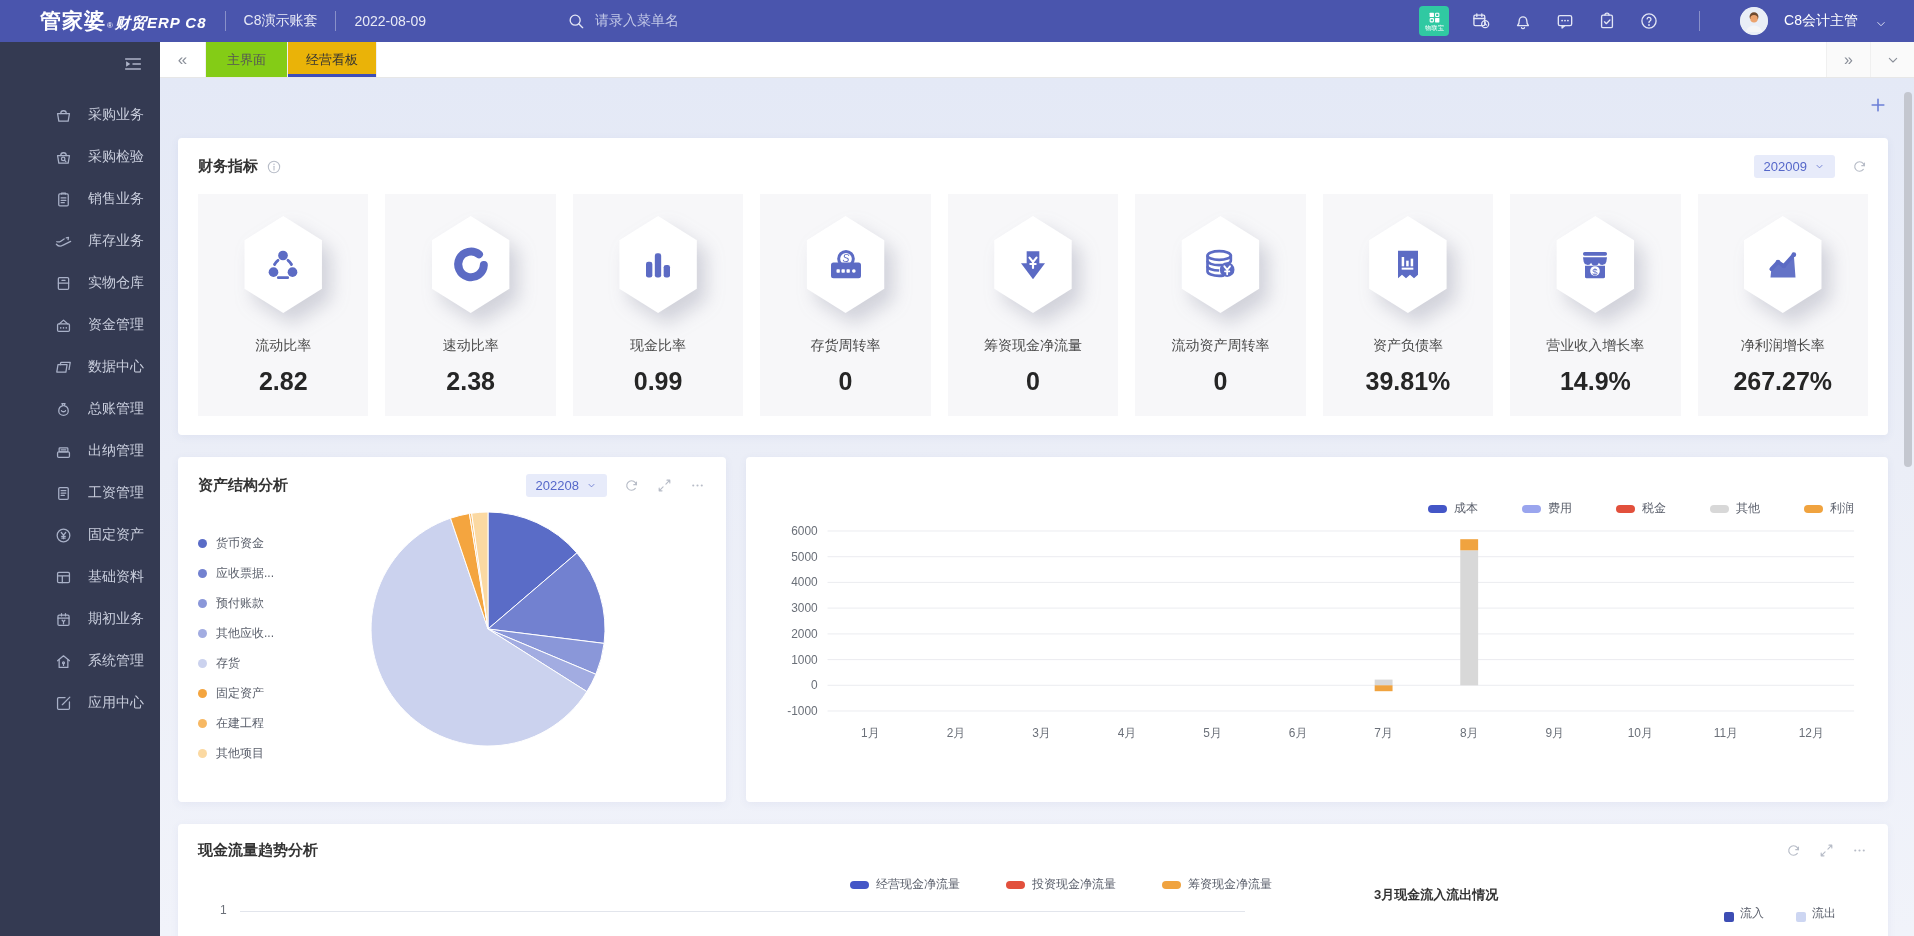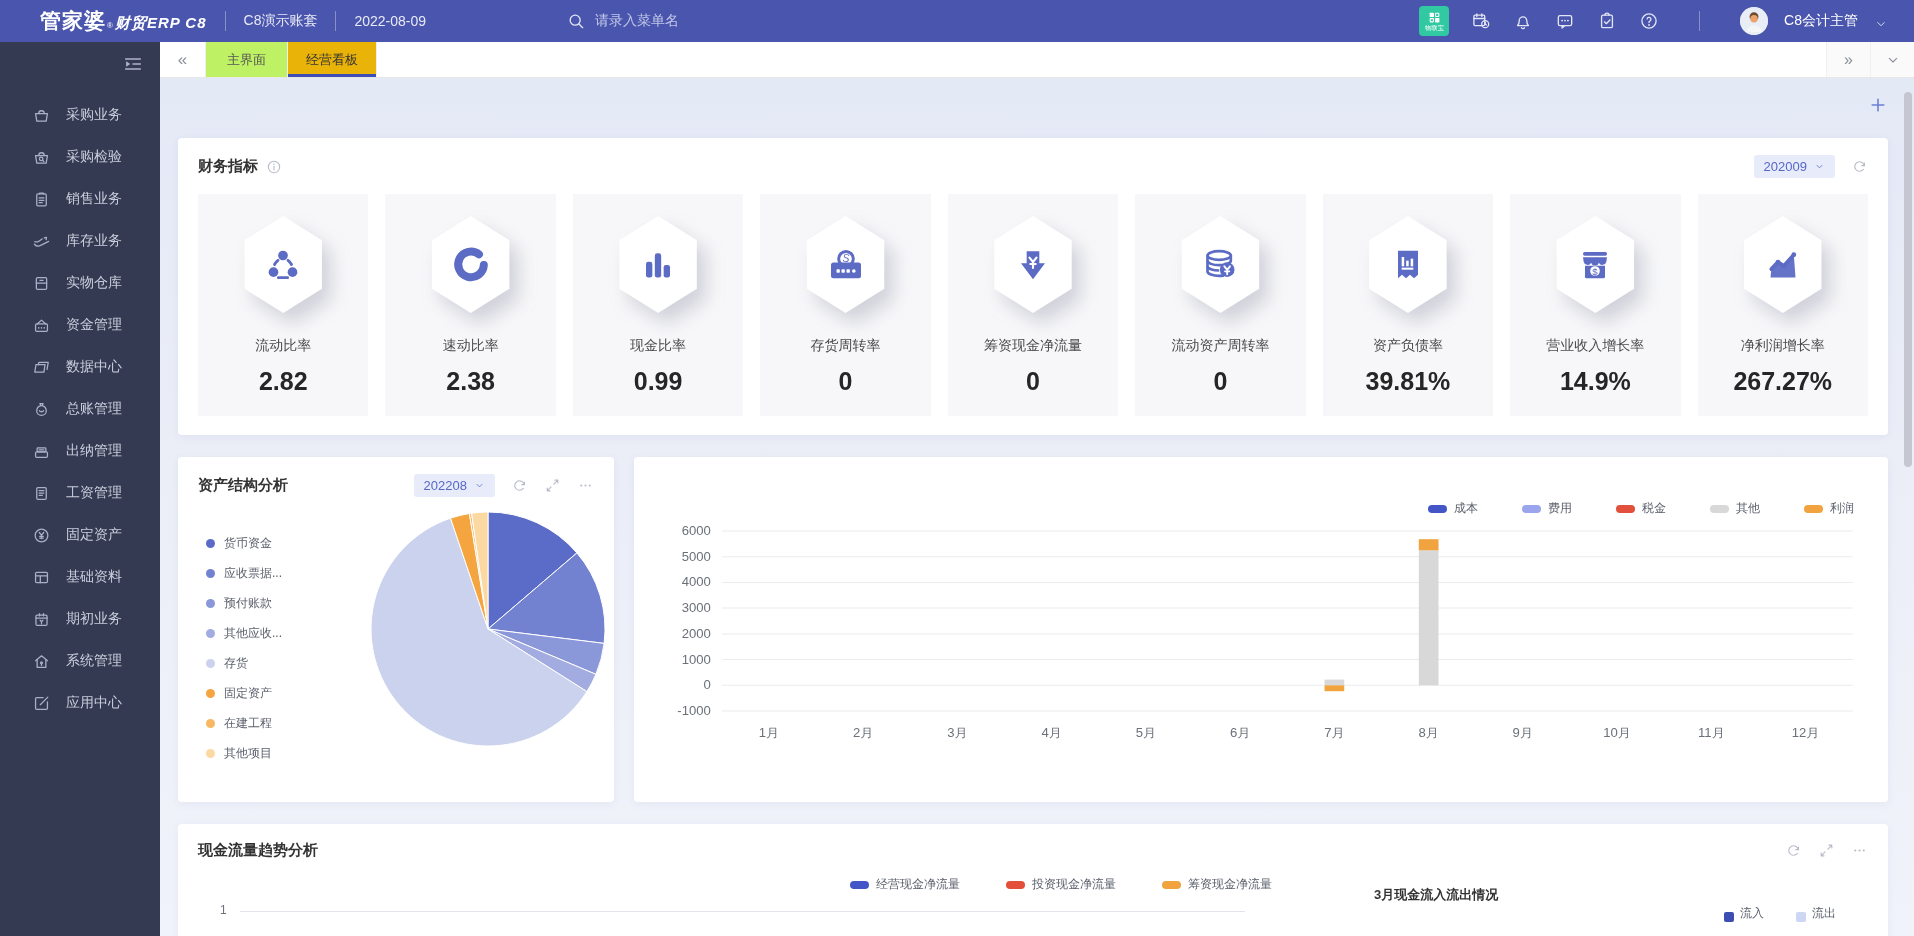--- a/index.html
+++ b/index.html
@@ -26,33 +26,33 @@
   .badge-wlb .bt { font-size:7px; color:#fff; line-height:8px; transform:scale(.9); white-space:nowrap; }
   .tb-user { display:flex; align-items:center; gap:16px; cursor:pointer; }
   .avatar { width:28px; height:28px; border-radius:50%; overflow:hidden; background:#dfe7f2; }
   .tb-user .uname { font-size:14px; color:#fff; }
 
   
   .sidebar { position:absolute; left:0; top:42px; width:160px; bottom:0; background:#343a52; z-index:20; }
   .side-head { height:44px; display:flex; align-items:center; justify-content:flex-end; padding-right:16px; }
   .collapse-ic { width:22px; height:22px; color:#aeb4c9; cursor:pointer; }
   .collapse-ic svg { width:22px; height:22px; }
-  .side-menu { margin-top:8px; }
+  .side-menu { margin-top:8px;margin-left:22px; }
   .side-item { height:42px; display:flex; align-items:center; padding-left:32px; gap:15px;
     color:#c9cedd; font-size:14px; cursor:pointer; }
   .side-item .icon { width:19px; height:19px; color:#a9b1c8; display:inline-flex; flex:none; }
   .side-item .icon svg { width:19px; height:19px; }
 
   
   .tabbar { position:absolute; left:160px; top:42px; right:0; height:36px; background:#fff;
     border-bottom:1px solid #e7e7e7; display:flex; align-items:stretch; z-index:10; }
   .tab-scroll { width:46px; display:flex; align-items:center; justify-content:center; color:#8a8f99;
     font-size:17px; cursor:pointer; border-right:1px solid #f0f0f0; }
   .tab { min-width:82px; padding:0 18px; display:flex; align-items:center; justify-content:center;
-    font-size:13px; color:#555; border-right:1px solid #efefef; cursor:pointer; background:#bef264; }
+    font-size:13px; color:#555; border-right:1px solid #efefef; cursor:pointer; background:#84cc16; }
   .tab.active { background:#eab308; color:#333; box-shadow:inset 0 -3px 0 #3d4eb8; }
   .tab-right { margin-left:auto; display:flex; }
   .tab-btn { width:44px; display:flex; align-items:center; justify-content:center; color:#8a8f99;
     cursor:pointer; border-left:1px solid #f0f0f0; background:#fafafa; }
   .tab-btn svg { width:16px; height:16px; }
 
   
   .content { position:absolute; left:160px; top:78px; right:0; bottom:0; overflow:hidden;
     background:linear-gradient(180deg,#e4e9f6 0%,#ebeef7 45%,#f1f3fa 100%);
     padding:12px 26px 0 18px; }
@@ -80,22 +80,22 @@
   .hex { width:88px; height:97px; background:#fff;
     clip-path:polygon(50% 0,94% 25%,94% 75%,50% 100%,6% 75%,6% 25%); 
     display:flex; align-items:center; justify-content:center; }
   .hex .icon { width:40px; height:40px; color:#5c6bc4; display:inline-flex; }
   .hex .icon svg { width:40px; height:40px; }
   .ind-label { margin-top:24px; font-size:14px; color:#4a4a4a; }
   .ind-value { margin-top:12px; font-size:25px; font-weight:bold; color:#262626; }
 
   
   .row2 { margin-top:22px; display:flex; gap:20px; }
-  .card-pie { width:436px; height:345px; padding:17px 20px; position:relative; }
-  .pie-legend { position:absolute; left:28px; top:78px; display:flex; flex-direction:column; gap:13px; }
+  .card-pie { width:548px; height:345px; padding:17px 20px; position:relative; }
+  .pie-legend { position:absolute; left:20px; top:78px; display:flex; flex-direction:column; gap:13px; }
   .pl-item { display:flex; align-items:center; gap:9px; font-size:12px; color:#5a5f6b; cursor:pointer; }
   .pl-dot { width:9px; height:9px; border-radius:50%; flex:none; }
   .pie-svg { position:absolute; left:110px; top:40px; }
 
   .card-bar { flex:1; height:345px; padding:17px 20px; }
   .bar-legend { display:flex; justify-content:flex-end; gap:44px; margin-top:26px; padding-right:14px; }
   .lg-item { display:flex; align-items:center; gap:7px; font-size:12px; color:#5a5f6b; cursor:pointer; }
   .lg-mark { width:19px; height:8px; border-radius:4px; flex:none; }
   .bar-svg-wrap { margin-top:6px; }
   .tick { font-size:12px; fill:#6b7079; }

